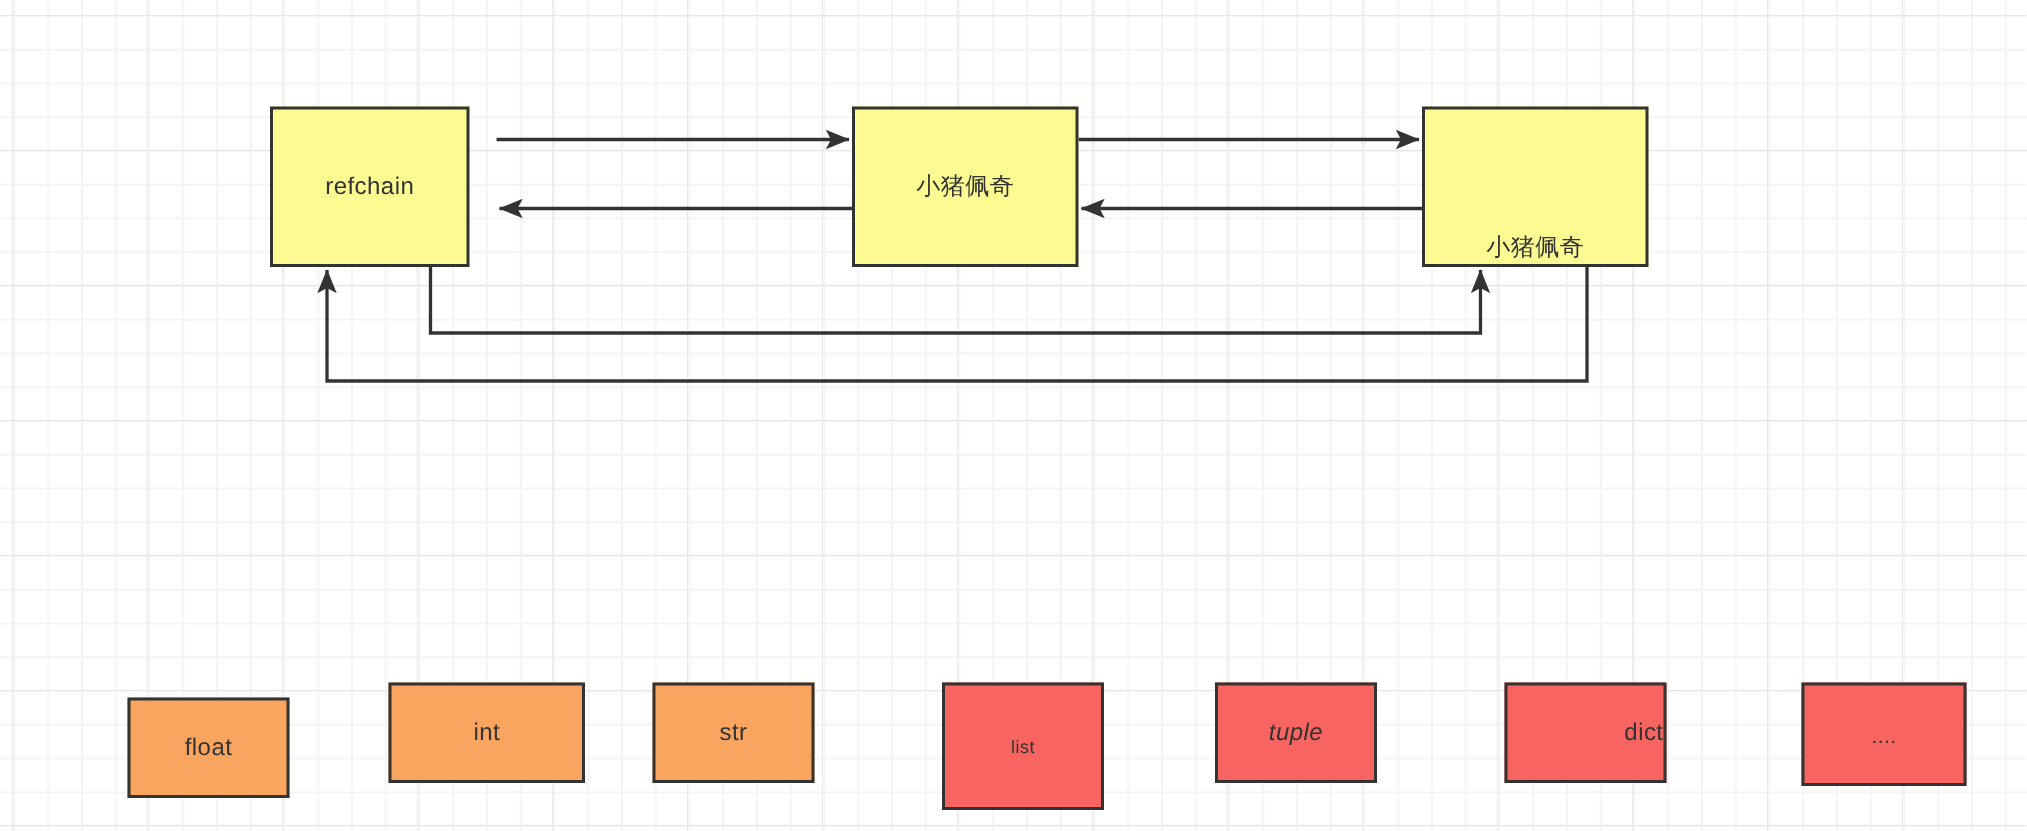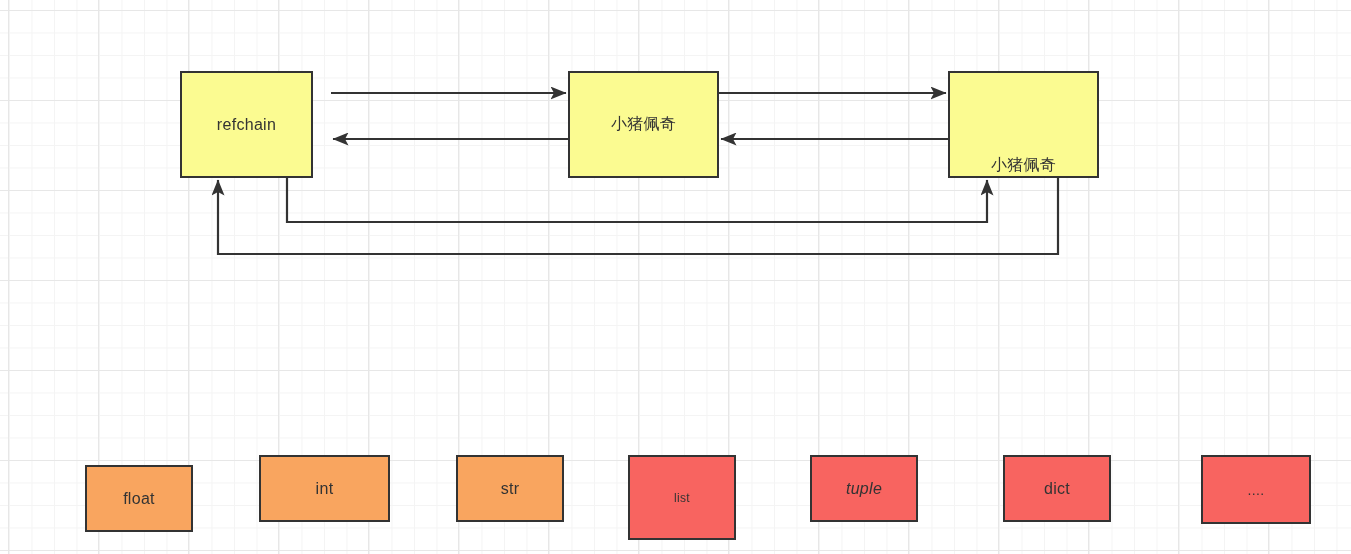--- a/index.html
+++ b/index.html
@@ -77,29 +77,29 @@
       </div>
       <div class="node" style="left: 948px; top: 71px; width: 151px; height: 107px; background: rgb(251, 251, 145); font-size: 16px; align-items: flex-end;">
         <span class="node-label">小猪佩奇</span>
       </div>
       <div class="node" style="left: 85px; top: 465px; width: 108px; height: 67px; background: rgb(249, 165, 95); font-size: 16px;">
         <span class="node-label">float</span>
       </div>
       <div class="node" style="left: 259px; top: 455px; width: 131px; height: 67px; background: rgb(249, 165, 95); font-size: 16px;">
         <span class="node-label">int</span>
       </div>
-      <div class="node" style="left: 435px; top: 455px; width: 108px; height: 67px; background: rgb(249, 165, 95); font-size: 16px; margin-left: 21px;">
+      <div class="node" style="left: 435px; top: 455px; width: 108px; height: 67px; background: rgb(249, 165, 95); font-size: 16px;">
         <span class="node-label">str</span>
       </div>
       <div class="node" style="left: 628px; top: 455px; width: 108px; height: 85px; background: rgb(248, 100, 96); font-size: 12px; text-align: center;">
         <span class="node-label">list</span>
       </div>
       <div class="node" style="left: 810px; top: 455px; width: 108px; height: 67px; background: rgb(248, 100, 96); font-size: 16px; font-style: italic;">
         <span class="node-label">tuple</span>
       </div>
-      <div class="node" style="left: 1003px; top: 455px; width: 108px; height: 67px; background: rgb(248, 100, 96); font-size: 16px;">
+      <div class="node" style="left: 1003px; top: 455px; width: 108px; height: 67px; background: rgb(248, 100, 96); font-size: 16px; justify-content: flex-end;">
         <span class="node-label">dict</span>
       </div>
       <div class="node" style="left: 1201px; top: 455px; width: 110px; height: 69px; background: rgb(248, 100, 96); font-size: 14px;">
         <span class="node-label">....</span>
       </div>
     </div>
 </div>
 
 </body></html>

